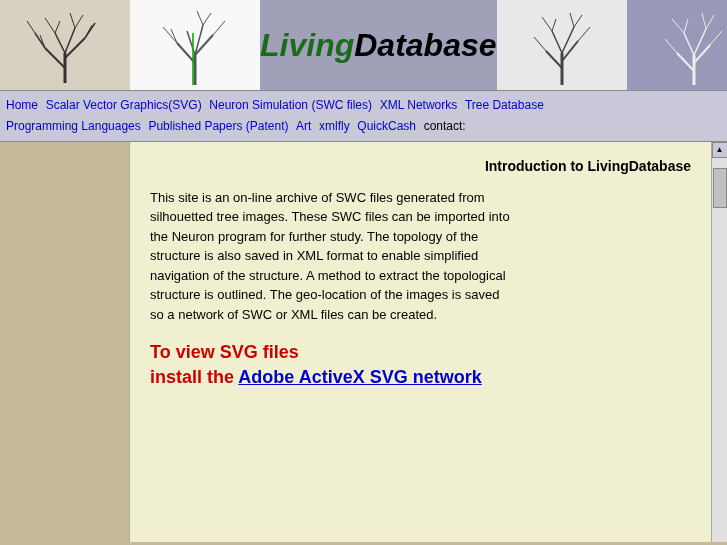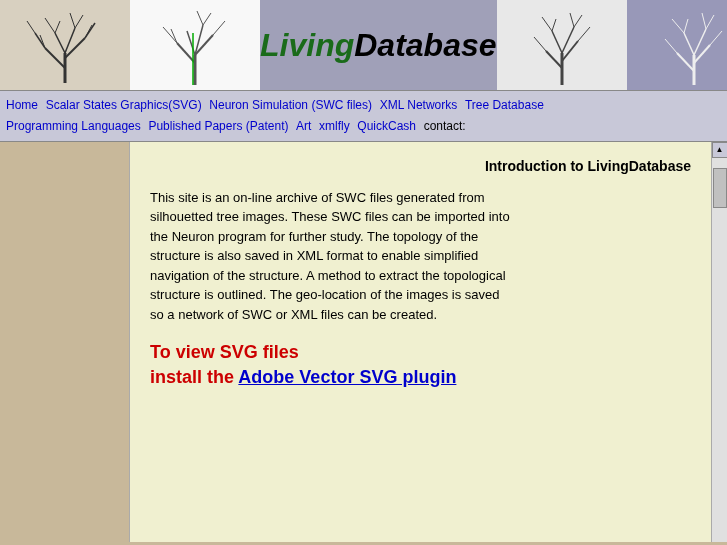--- a/index.html
+++ b/index.html
@@ -248,21 +248,21 @@
       <line x1="74" y1="26" x2="70" y2="10" stroke="#eee" stroke-width="1"></line>
       <line x1="74" y1="26" x2="82" y2="12" stroke="#eee" stroke-width="1"></line>
       <line x1="45" y1="50" x2="33" y2="36" stroke="#eee" stroke-width="1"></line>
       <line x1="78" y1="42" x2="90" y2="28" stroke="#eee" stroke-width="1"></line>
     </svg>
   </div>
 </div>
 
 <div id="navbar">
   <a href="#">Home</a>
-  <a href="#">Scalar States Graphics(SVG)</a>
+  <a href="#">Scalar Vector Graphics(SVG)</a>
   <a href="#">Neuron Simulation (SWC files)</a>
   <a href="#">XML Networks</a>
   <a href="#">Tree Database</a>
   <br>
   <a href="#">Programming Languages</a>
   <a href="#">Published Papers (Patent)</a>
   <a href="#">Art</a>
   <a href="#">xmlfly</a>
   <a href="#">QuickCash</a>
   <span class="contact-text">contact:</span>
@@ -271,21 +271,21 @@
 
 <div id="main-layout">
 
   <div id="sidebar"></div>
 
   <div id="content">
     <h2>Introduction to LivingDatabase</h2>
     <p class="description">This site is an on-line archive of SWC files generated from silhouetted tree images. These SWC files can be imported into the Neuron program for further study. The topology of the structure is also saved in XML format to enable simplified navigation of the structure. A method to extract the topological structure is outlined. The geo-location of the images is saved so a network of SWC or XML files can be created.</p>
     <div class="svg-notice">
       <span>To view SVG files</span><br>
-      <span>install the </span><a href="#">Adobe Vector SVG plugin</a>
+      <span>install the </span><a href="#">Adobe ActiveX SVG network</a>
     </div>
   </div>
 
   <div id="scrollbar-area">
     <div class="scroll-btn">▲</div>
     <div class="scroll-track">
       <div class="scroll-thumb"></div>
     </div>
 
   </div>

